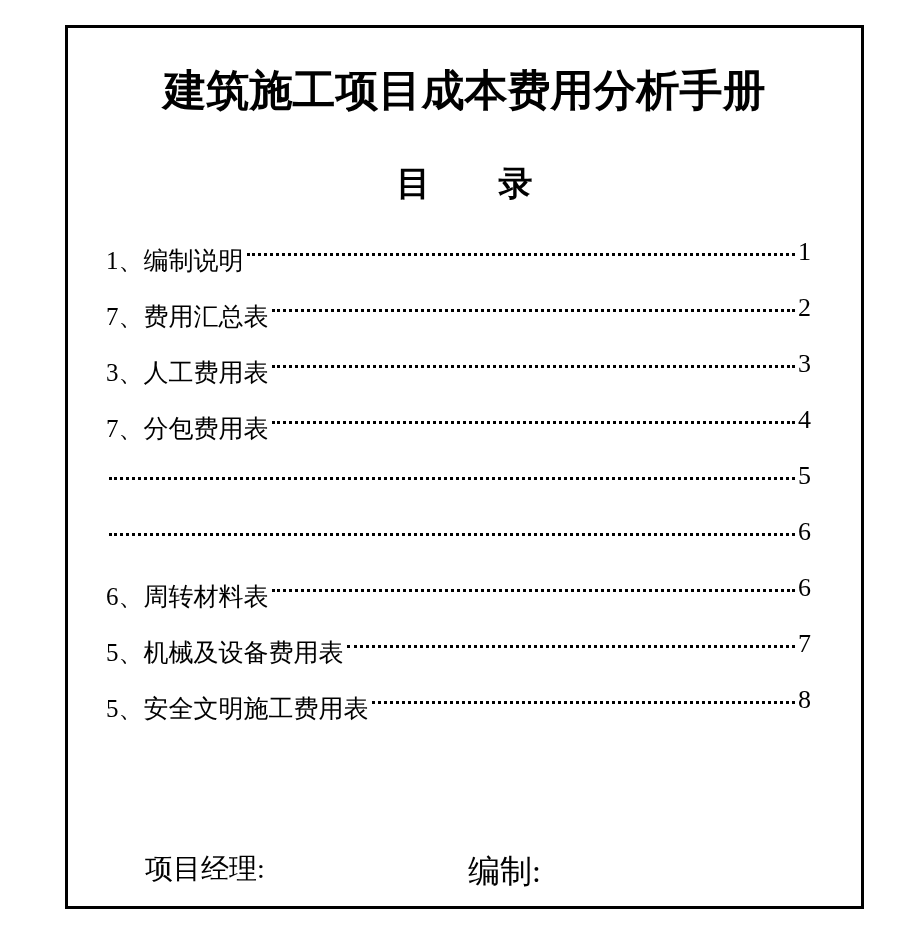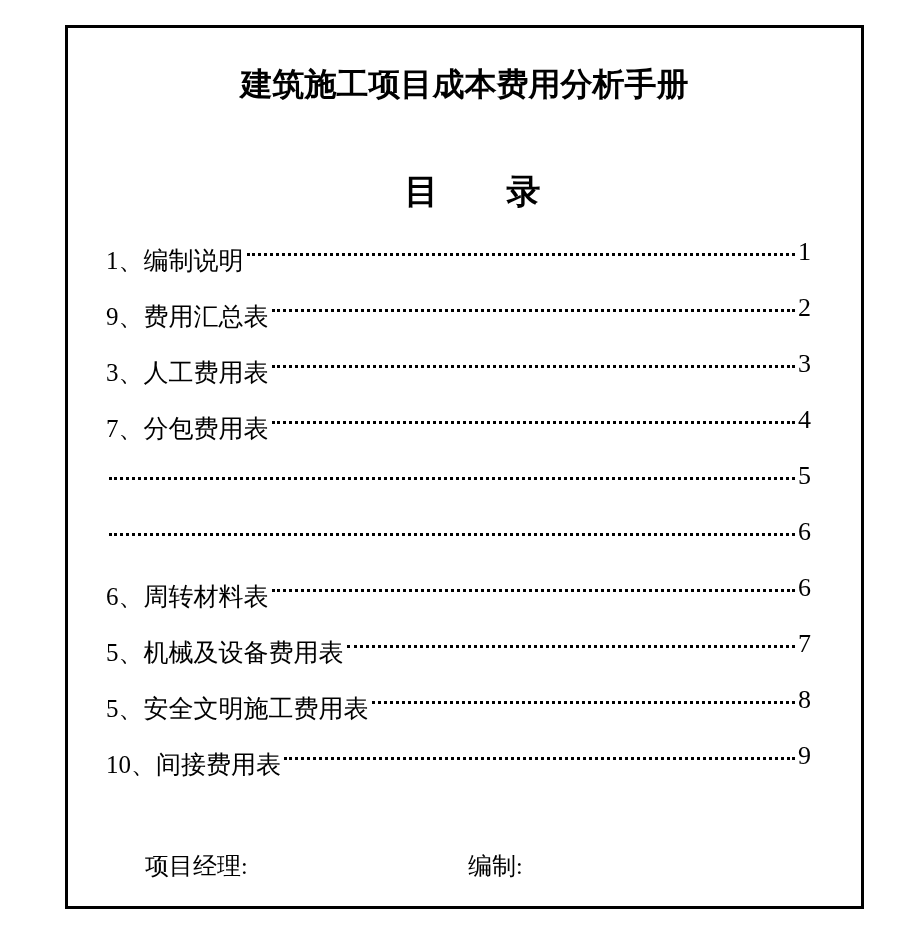--- a/index.html
+++ b/index.html
@@ -26,31 +26,31 @@
     box-sizing: border-box;
     background: #ffffff;
   }
   .title {
     position: absolute;
     top: 38px;
     left: 0;
     width: 100%;
     margin: 0;
     text-align: center;
-    font-size: 32px;
+    font-size: 43px;
     font-weight: bold;
     line-height: 1.15;
     white-space: nowrap;
   }
   .toc-heading {
     position: absolute;
     top: 136px;
     left: 0;
     width: 100%;
-    margin: 8px;
+    margin: 0;
     text-align: center;
     font-size: 34px;
     font-weight: bold;
     line-height: 1.15;
   }
   .toc-list {
     position: absolute;
     top: 196px;
     left: 38px;
     right: 50px;
@@ -75,49 +75,49 @@
     top: 2px;
   }
   .toc-page {
     white-space: nowrap;
     font-size: 26px;
   }
   .footer-pm {
     position: absolute;
     top: 822px;
     left: 77px;
-    font-size: 24px;
+    font-size: 28px;
     white-space: nowrap;
   }
   .footer-bz {
     position: absolute;
     top: 822px;
     left: 400px;
-    font-size: 24px;
+    font-size: 32px;
     white-space: nowrap;
   }
 </style>
 </head>
 <body>
 
 <div class="page">
   <div class="doc-border">
 
     <h1 class="title">建筑施工项目成本费用分析手册</h1>
 
     <h2 class="toc-heading">目　　录</h2>
 
     <div class="toc-list">
         <div class="toc-row">
         <span class="toc-label">1、编制说明</span>
         <span class="toc-leader"></span>
         <span class="toc-page">1</span>
       </div>
         <div class="toc-row">
-        <span class="toc-label">9、费用汇总表</span>
+        <span class="toc-label">7、费用汇总表</span>
         <span class="toc-leader"></span>
         <span class="toc-page">2</span>
       </div>
         <div class="toc-row">
         <span class="toc-label">3、人工费用表</span>
         <span class="toc-leader"></span>
         <span class="toc-page">3</span>
       </div>
         <div class="toc-row">
         <span class="toc-label">7、分包费用表</span>
@@ -140,24 +140,19 @@
         <div class="toc-row">
         <span class="toc-label">5、机械及设备费用表</span>
         <span class="toc-leader"></span>
         <span class="toc-page">7</span>
       </div>
         <div class="toc-row">
         <span class="toc-label">5、安全文明施工费用表</span>
         <span class="toc-leader"></span>
         <span class="toc-page">8</span>
       </div>
-        <div class="toc-row">
-        <span class="toc-label">10、间接费用表</span>
-        <span class="toc-leader"></span>
-        <span class="toc-page">9</span>
-      </div>
       </div>
 
     <span class="footer-pm">项目经理:</span>
     <span class="footer-bz">编制:</span>
 
   </div>
 </div>
 
 </body></html>

